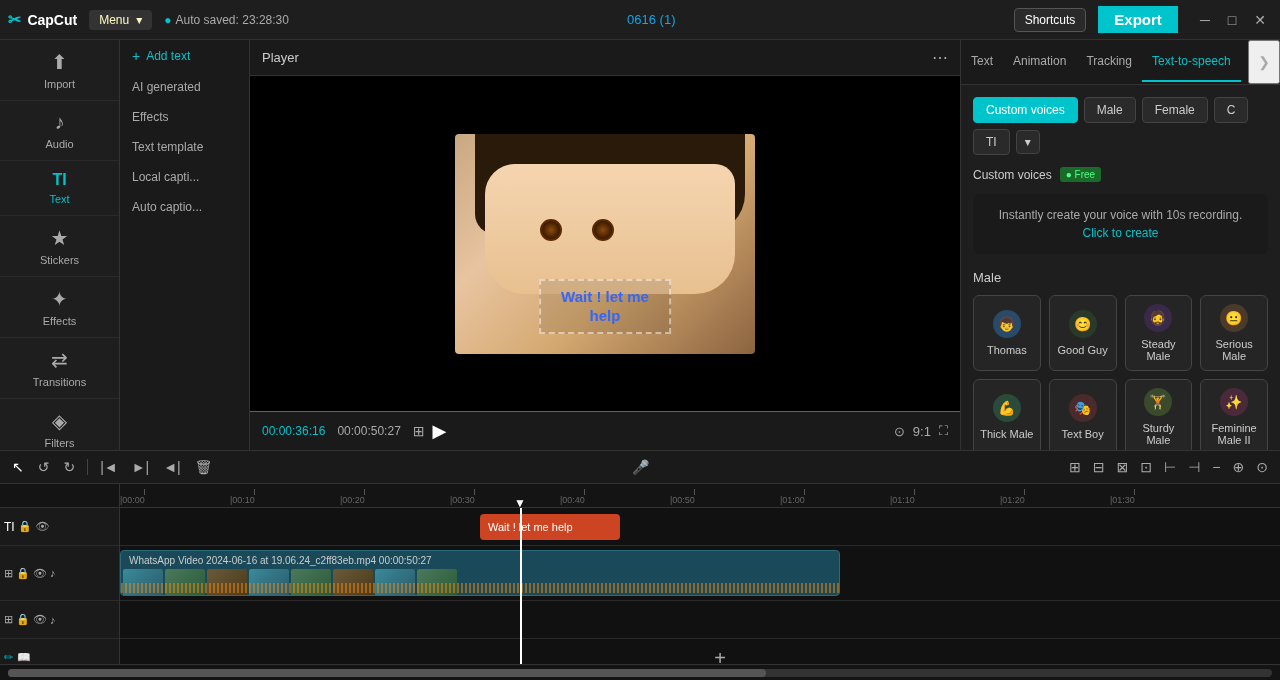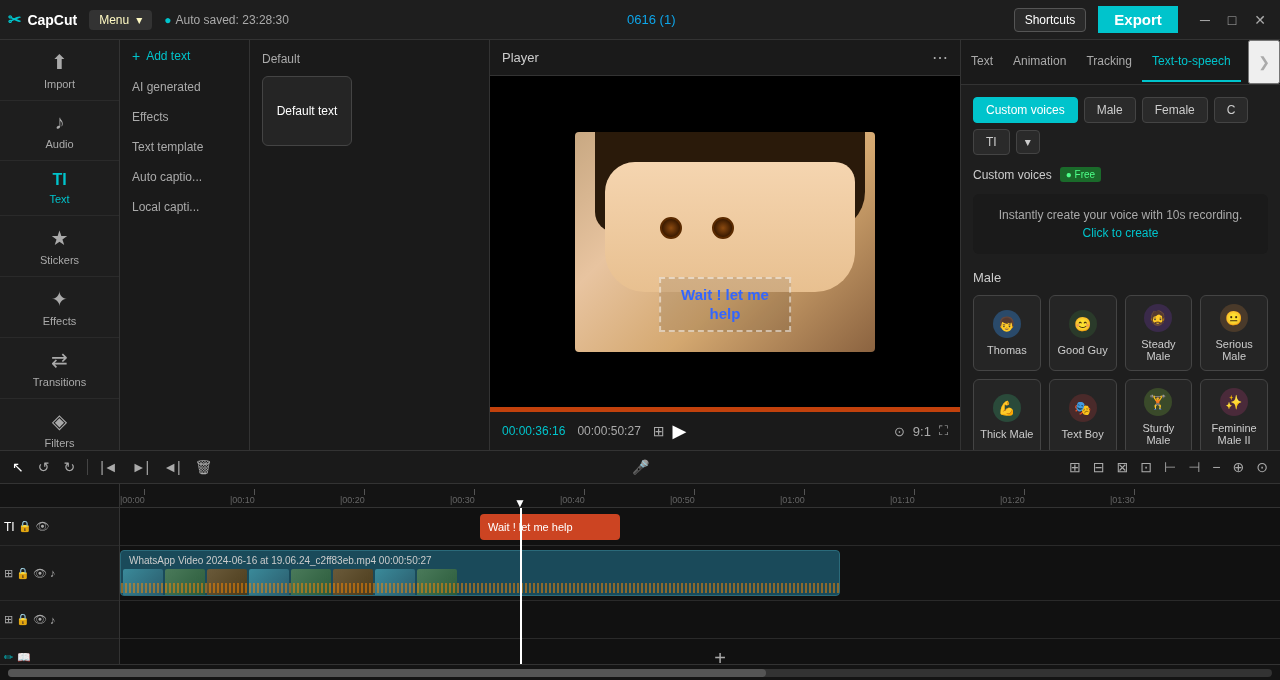--- a/index.html
+++ b/index.html
@@ -48,21 +48,21 @@
     .player-header-title { font-size: 13px; color: #ccc; }
     .player-header-menu { background: transparent; border: none; color: #aaa; cursor: pointer; font-size: 16px; }
     .player-canvas { flex: 1; display: flex; align-items: center; justify-content: center; background: #000; position: relative; overflow: hidden; }
     .anime-frame { width: 300px; height: 220px; background: linear-gradient(135deg, #c8a882 0%, #e8c4a0 30%, #d4a870 60%, #8b6340 100%); border-radius: 4px; position: relative; overflow: hidden; }
     .anime-hair { position: absolute; top: 0; left: 20px; right: 10px; height: 100px; background: #2a1a0a; border-radius: 0 0 40px 20px; }
     .anime-face { position: absolute; top: 30px; left: 30px; right: 20px; bottom: 60px; background: linear-gradient(180deg, #f5d5b0 0%, #e8c090 100%); border-radius: 30px 20px 40px 40px; }
     .anime-eyes { position: absolute; top: 55px; left: 55px; display: flex; gap: 30px; }
     .anime-eye { width: 22px; height: 22px; background: radial-gradient(circle, #8b4a10 0%, #3a1a00 70%, #000 100%); border-radius: 50%; border: 2px solid #5a2a00; }
     .subtitle-box { position: absolute; bottom: 20px; left: 50%; transform: translateX(-50%); background: rgba(0,0,0,0.1); border: 2px dashed rgba(255,255,255,0.5); padding: 6px 20px; text-align: center; white-space: nowrap; }
     .subtitle-text { color: #3366ff; font-weight: bold; font-size: 15px; line-height: 1.3; }
-    .player-controls { display: flex; align-items: center; padding: 8px 12px; background: #1a1a1a; border-top: 5px solid #c2410c; gap: 12px; }
+    .player-controls { display: flex; align-items: center; padding: 8px 12px; background: #1a1a1a; border-top: 1px solid #c2410c; gap: 12px; }
     .time-display { color: #00c4cc; font-size: 12px; }
     .time-total { color: #aaa; font-size: 12px; }
     .player-btns { display: flex; gap: 8px; align-items: center; }
     .player-btn { background: transparent; border: none; color: #aaa; cursor: pointer; font-size: 14px; }
     .play-btn { color: #fff; font-size: 18px; }
     .player-extras { margin-left: auto; display: flex; gap: 8px; }
     .player-extra-btn { background: transparent; border: none; color: #aaa; cursor: pointer; font-size: 13px; }
 
     
     .right-panel { width: 320px; background: #1e1e1e; border-left: 1px solid #333; flex-shrink: 0; display: flex; flex-direction: column; }
@@ -217,35 +217,29 @@
     <button class="left-panel-btn">
       <span>AI generated</span>
     </button>
     <button class="left-panel-btn">
       <span>Effects</span>
     </button>
     <button class="left-panel-btn">
       <span>Text template</span>
     </button>
     <button class="left-panel-btn">
+      <span>Local capti...</span>
+    </button>
+    <button class="left-panel-btn">
       <span>Auto captio...</span>
     </button>
-    <button class="left-panel-btn">
-      <span>Local capti...</span>
-    </button>
   </div>
 
   <div class="content-area">
 
-    <div class="templates-panel">
-      <div class="section-title">Default</div>
-      <div class="default-text-card">
-        <span>Default text</span>
-      </div>
-    </div>
 
     <div class="player-area">
       <div class="player-header">
         <span class="player-header-title">Player</span>
         <button class="player-header-menu">⋯</button>
       </div>
       <div class="player-canvas">
         <div style="position:relative;">
 
           <div class="anime-frame">

